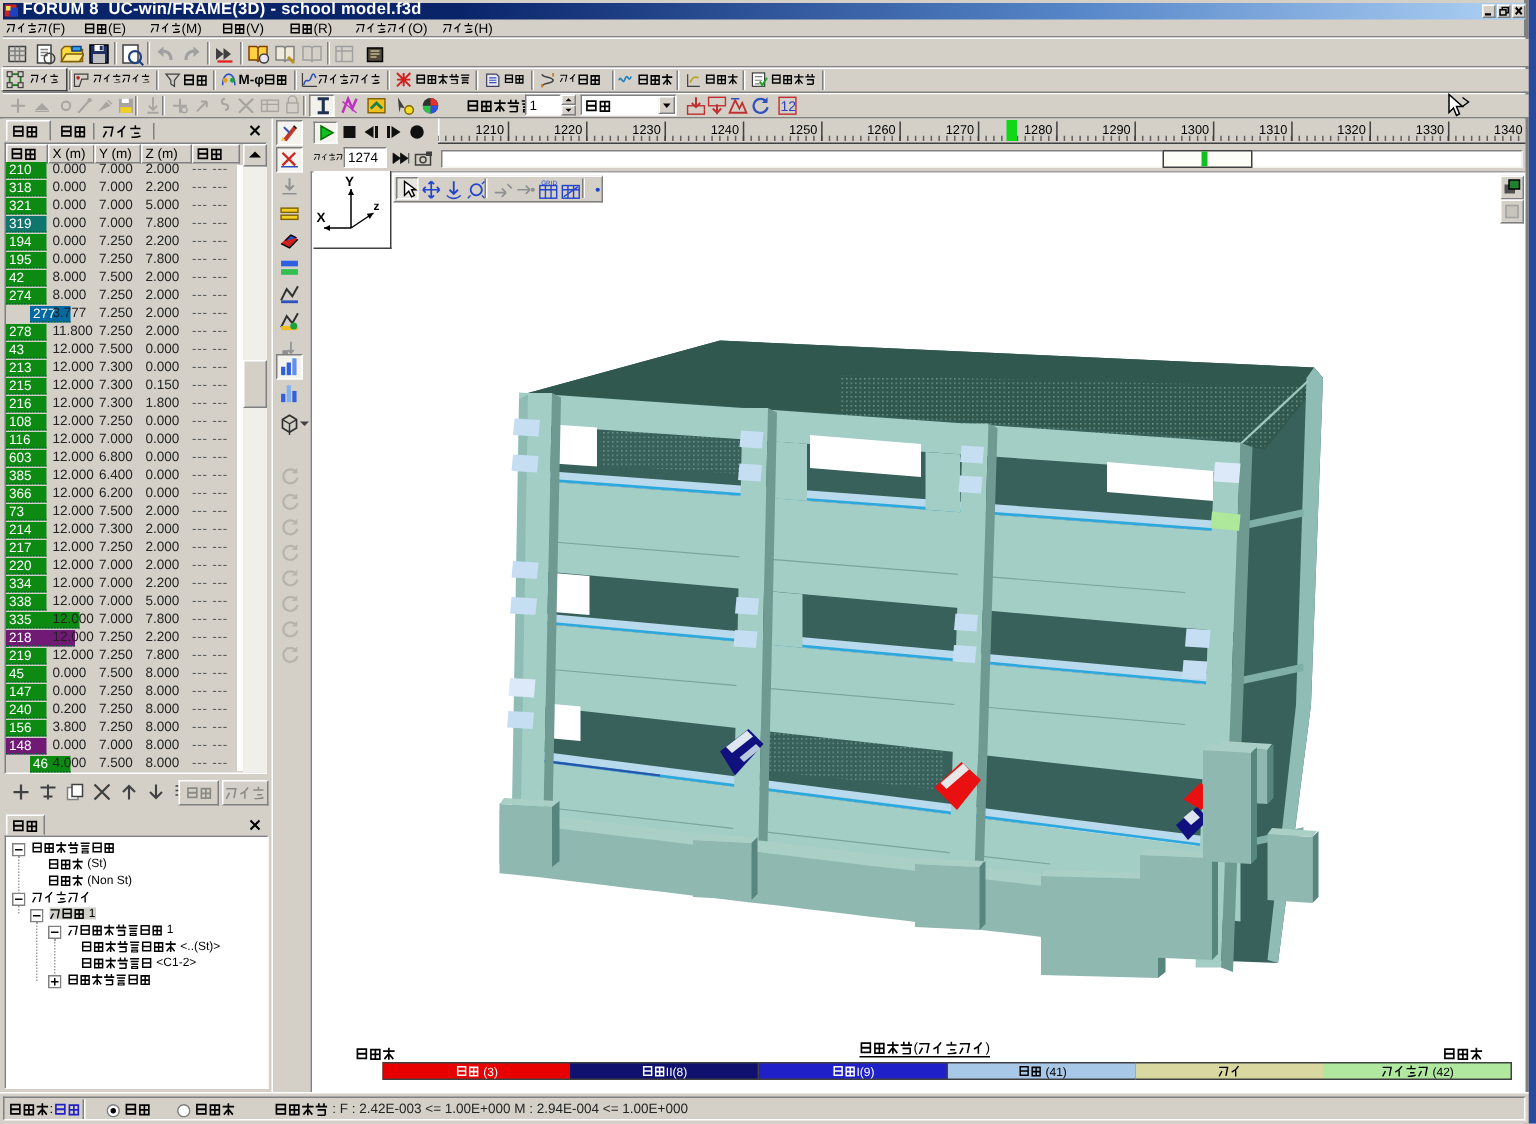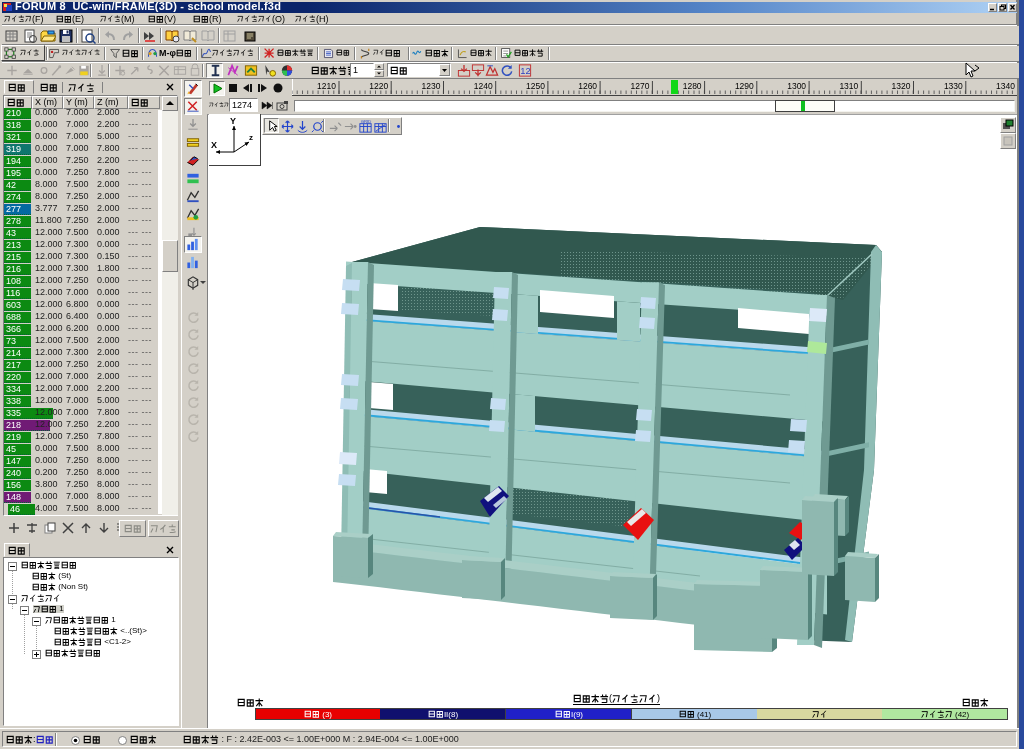--- a/index.html
+++ b/index.html
@@ -480,21 +480,21 @@
 <div class="abs" style="left:4px;top:180px;width:27px;height:11px;background:#0c8a12;border-bottom:1px dotted #063;color:#fff;font-size:9px;padding-left:2px">42</div>
 <div class="txt" style="left:35px;top:180px;font-size:9px;color:#222">8.000</div>
 <div class="txt" style="left:66px;top:180px;font-size:9px;color:#222">7.500</div>
 <div class="txt" style="left:97px;top:180px;font-size:9px;color:#222">2.000</div>
 <div class="txt" style="left:128px;top:180px;font-size:9px;color:#555;letter-spacing:0.5px">--- ---</div>
 <div class="abs" style="left:4px;top:192px;width:27px;height:11px;background:#0c8a12;border-bottom:1px dotted #063;color:#fff;font-size:9px;padding-left:2px">274</div>
 <div class="txt" style="left:35px;top:192px;font-size:9px;color:#222">8.000</div>
 <div class="txt" style="left:66px;top:192px;font-size:9px;color:#222">7.250</div>
 <div class="txt" style="left:97px;top:192px;font-size:9px;color:#222">2.000</div>
 <div class="txt" style="left:128px;top:192px;font-size:9px;color:#555;letter-spacing:0.5px">--- ---</div>
-<div class="abs" style="left:4px;top:204px;width:27px;height:11px;background:#0369a1;border-bottom:1px dotted #063;color:#fff;font-size:9px;padding-left:2px">277</div>
+<div class="abs" style="left:20px;top:204px;width:27px;height:11px;background:#0369a1;border-bottom:1px dotted #063;color:#fff;font-size:9px;padding-left:2px">277</div>
 <div class="txt" style="left:35px;top:204px;font-size:9px;color:#222">3.777</div>
 <div class="txt" style="left:66px;top:204px;font-size:9px;color:#222">7.250</div>
 <div class="txt" style="left:97px;top:204px;font-size:9px;color:#222">2.000</div>
 <div class="txt" style="left:128px;top:204px;font-size:9px;color:#555;letter-spacing:0.5px">--- ---</div>
 <div class="abs" style="left:4px;top:216px;width:27px;height:11px;background:#0c8a12;border-bottom:1px dotted #063;color:#fff;font-size:9px;padding-left:2px">278</div>
 <div class="txt" style="left:35px;top:216px;font-size:9px;color:#222">11.800</div>
 <div class="txt" style="left:66px;top:216px;font-size:9px;color:#222">7.250</div>
 <div class="txt" style="left:97px;top:216px;font-size:9px;color:#222">2.000</div>
 <div class="txt" style="left:128px;top:216px;font-size:9px;color:#555;letter-spacing:0.5px">--- ---</div>
 <div class="abs" style="left:4px;top:228px;width:27px;height:11px;background:#0c8a12;border-bottom:1px dotted #063;color:#fff;font-size:9px;padding-left:2px">43</div>
@@ -525,21 +525,21 @@
 <div class="abs" style="left:4px;top:288px;width:27px;height:11px;background:#0c8a12;border-bottom:1px dotted #063;color:#fff;font-size:9px;padding-left:2px">116</div>
 <div class="txt" style="left:35px;top:288px;font-size:9px;color:#222">12.000</div>
 <div class="txt" style="left:66px;top:288px;font-size:9px;color:#222">7.000</div>
 <div class="txt" style="left:97px;top:288px;font-size:9px;color:#222">0.000</div>
 <div class="txt" style="left:128px;top:288px;font-size:9px;color:#555;letter-spacing:0.5px">--- ---</div>
 <div class="abs" style="left:4px;top:300px;width:27px;height:11px;background:#0c8a12;border-bottom:1px dotted #063;color:#fff;font-size:9px;padding-left:2px">603</div>
 <div class="txt" style="left:35px;top:300px;font-size:9px;color:#222">12.000</div>
 <div class="txt" style="left:66px;top:300px;font-size:9px;color:#222">6.800</div>
 <div class="txt" style="left:97px;top:300px;font-size:9px;color:#222">0.000</div>
 <div class="txt" style="left:128px;top:300px;font-size:9px;color:#555;letter-spacing:0.5px">--- ---</div>
-<div class="abs" style="left:4px;top:312px;width:27px;height:11px;background:#0c8a12;border-bottom:1px dotted #063;color:#fff;font-size:9px;padding-left:2px">688</div>
+<div class="abs" style="left:4px;top:312px;width:27px;height:11px;background:#0c8a12;border-bottom:1px dotted #063;color:#fff;font-size:9px;padding-left:2px">385</div>
 <div class="txt" style="left:35px;top:312px;font-size:9px;color:#222">12.000</div>
 <div class="txt" style="left:66px;top:312px;font-size:9px;color:#222">6.400</div>
 <div class="txt" style="left:97px;top:312px;font-size:9px;color:#222">0.000</div>
 <div class="txt" style="left:128px;top:312px;font-size:9px;color:#555;letter-spacing:0.5px">--- ---</div>
 <div class="abs" style="left:4px;top:324px;width:27px;height:11px;background:#0c8a12;border-bottom:1px dotted #063;color:#fff;font-size:9px;padding-left:2px">366</div>
 <div class="txt" style="left:35px;top:324px;font-size:9px;color:#222">12.000</div>
 <div class="txt" style="left:66px;top:324px;font-size:9px;color:#222">6.200</div>
 <div class="txt" style="left:97px;top:324px;font-size:9px;color:#222">0.000</div>
 <div class="txt" style="left:128px;top:324px;font-size:9px;color:#555;letter-spacing:0.5px">--- ---</div>
 <div class="abs" style="left:4px;top:336px;width:27px;height:11px;background:#0c8a12;border-bottom:1px dotted #063;color:#fff;font-size:9px;padding-left:2px">73</div>
@@ -605,21 +605,21 @@
 <div class="abs" style="left:4px;top:480px;width:27px;height:11px;background:#0c8a12;border-bottom:1px dotted #063;color:#fff;font-size:9px;padding-left:2px">156</div>
 <div class="txt" style="left:35px;top:480px;font-size:9px;color:#222">3.800</div>
 <div class="txt" style="left:66px;top:480px;font-size:9px;color:#222">7.250</div>
 <div class="txt" style="left:97px;top:480px;font-size:9px;color:#222">8.000</div>
 <div class="txt" style="left:128px;top:480px;font-size:9px;color:#555;letter-spacing:0.5px">--- ---</div>
 <div class="abs" style="left:4px;top:492px;width:27px;height:11px;background:#701a75;border-bottom:1px dotted #063;color:#fff;font-size:9px;padding-left:2px">148</div>
 <div class="txt" style="left:35px;top:492px;font-size:9px;color:#222">0.000</div>
 <div class="txt" style="left:66px;top:492px;font-size:9px;color:#222">7.000</div>
 <div class="txt" style="left:97px;top:492px;font-size:9px;color:#222">8.000</div>
 <div class="txt" style="left:128px;top:492px;font-size:9px;color:#555;letter-spacing:0.5px">--- ---</div>
-<div class="abs" style="left:8px;top:504px;width:27px;height:11px;background:#0c8a12;border-bottom:1px dotted #063;color:#fff;font-size:9px;padding-left:2px">46</div>
+<div class="abs" style="left:20px;top:504px;width:27px;height:11px;background:#0c8a12;border-bottom:1px dotted #063;color:#fff;font-size:9px;padding-left:2px">46</div>
 <div class="txt" style="left:35px;top:504px;font-size:9px;color:#222">4.000</div>
 <div class="txt" style="left:66px;top:504px;font-size:9px;color:#222">7.500</div>
 <div class="txt" style="left:97px;top:504px;font-size:9px;color:#222">8.000</div>
 <div class="txt" style="left:128px;top:504px;font-size:9px;color:#555;letter-spacing:0.5px">--- ---</div>
 <div class="abs" style="left:158px;top:110px;width:4px;height:404px;background:#fff"></div>
 <div class="abs" style="left:162px;top:96px;width:16px;height:419px;background:#f0efe9"></div>
 <div class="abs ras" style="left:162px;top:96px;width:16px;height:15px;background:#d4d0c8"></div>
 <svg class="abs" style="left:162px;top:96px" width="16" height="15">
     <path d="M8,5l-4,4h8z" fill="#000"></path>
   </svg>

